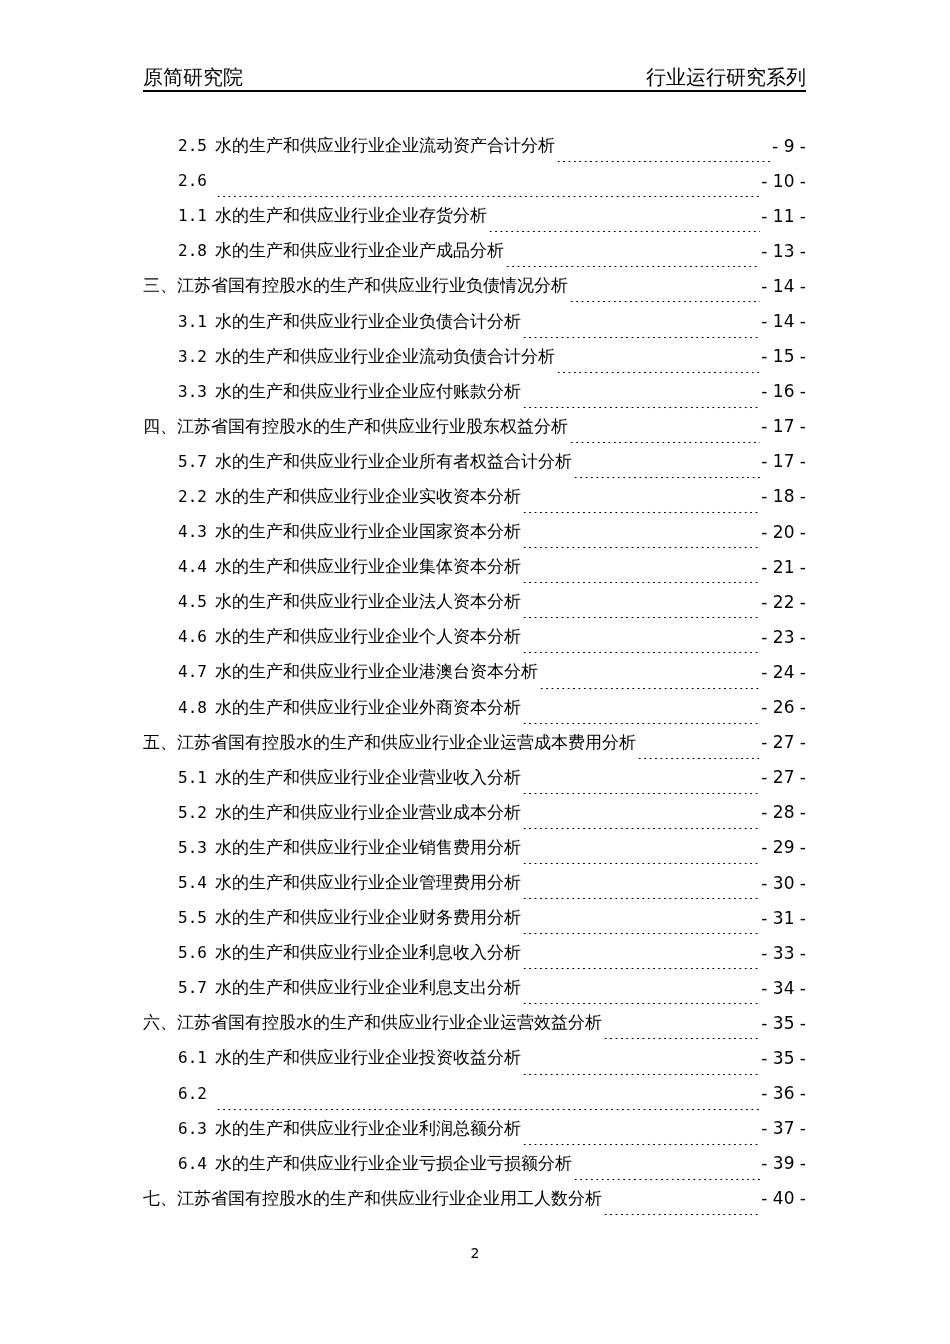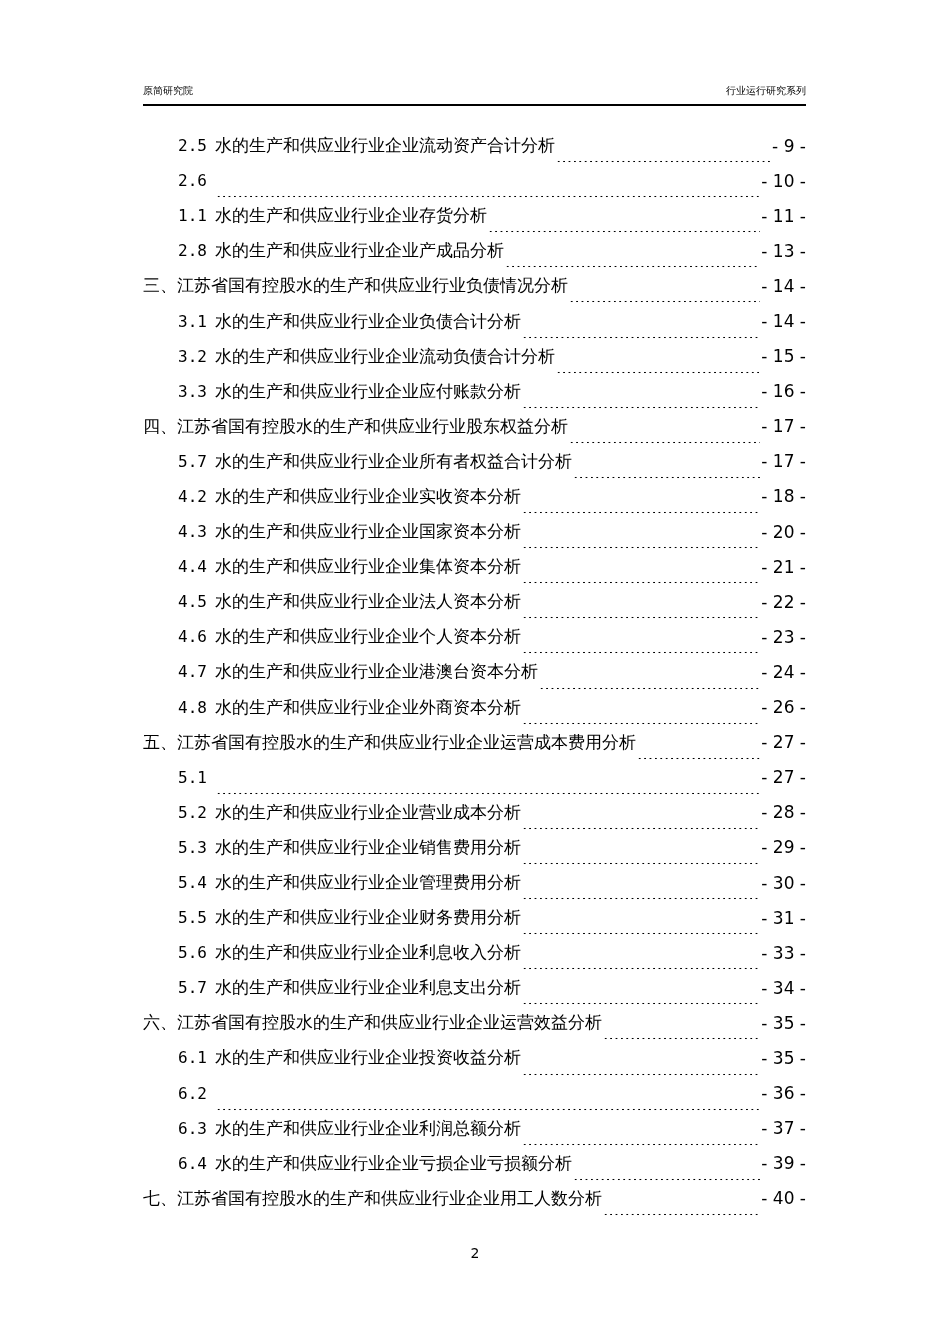--- a/index.html
+++ b/index.html
@@ -11,25 +11,25 @@
       width: 950px;
       height: 1344px;
       position: relative;
       overflow: hidden;
       color: #000000;
       font-family: "DejaVu Sans", sans-serif;
     }
     .header {
       position: absolute;
       left: 143px;
-      top: 80px;
+      top: 66px;
       width: 663px;
       height: 24px;
       border-bottom: 2px solid #000000;
-      font-size: 10px;
+      font-size: 20px;
       line-height: 22px;
     }
     .header .left {
       position: absolute;
       left: 0;
       top: 0;
     }
     .header .right {
       position: absolute;
       right: 0;
@@ -148,21 +148,21 @@
       <span class="leader"></span>
       <span class="page">- 17 -</span>
     </div>
     <div class="toc-row level-2">
       <span class="num">5.7</span>
       <span class="title">水的生产和供应业行业企业所有者权益合计分析</span>
       <span class="leader"></span>
       <span class="page">- 17 -</span>
     </div>
     <div class="toc-row level-2">
-      <span class="num">4.2</span>
+      <span class="num">2.2</span>
       <span class="title">水的生产和供应业行业企业实收资本分析</span>
       <span class="leader"></span>
       <span class="page">- 18 -</span>
     </div>
     <div class="toc-row level-2">
       <span class="num">4.3</span>
       <span class="title">水的生产和供应业行业企业国家资本分析</span>
       <span class="leader"></span>
       <span class="page">- 20 -</span>
     </div>
@@ -196,20 +196,21 @@
       <span class="leader"></span>
       <span class="page">- 26 -</span>
     </div>
     <div class="toc-row level-1">
       <span class="title">五、江苏省国有控股水的生产和供应业行业企业运营成本费用分析</span>
       <span class="leader"></span>
       <span class="page">- 27 -</span>
     </div>
     <div class="toc-row level-2">
       <span class="num">5.1</span>
+      <span class="title">水的生产和供应业行业企业营业收入分析</span>
       <span class="leader"></span>
       <span class="page">- 27 -</span>
     </div>
     <div class="toc-row level-2">
       <span class="num">5.2</span>
       <span class="title">水的生产和供应业行业企业营业成本分析</span>
       <span class="leader"></span>
       <span class="page">- 28 -</span>
     </div>
     <div class="toc-row level-2">

